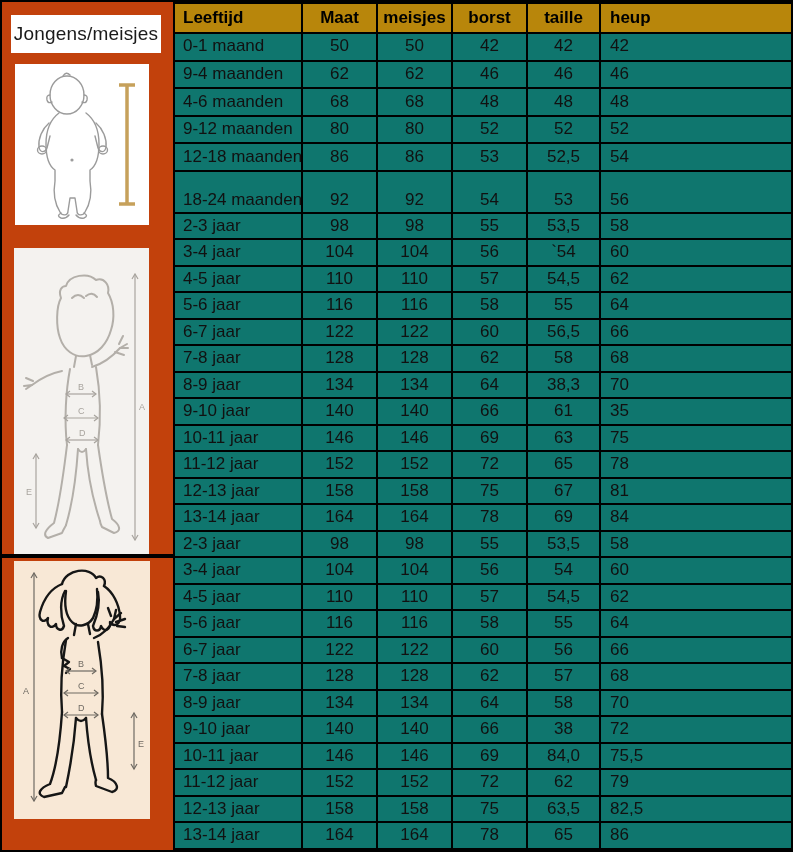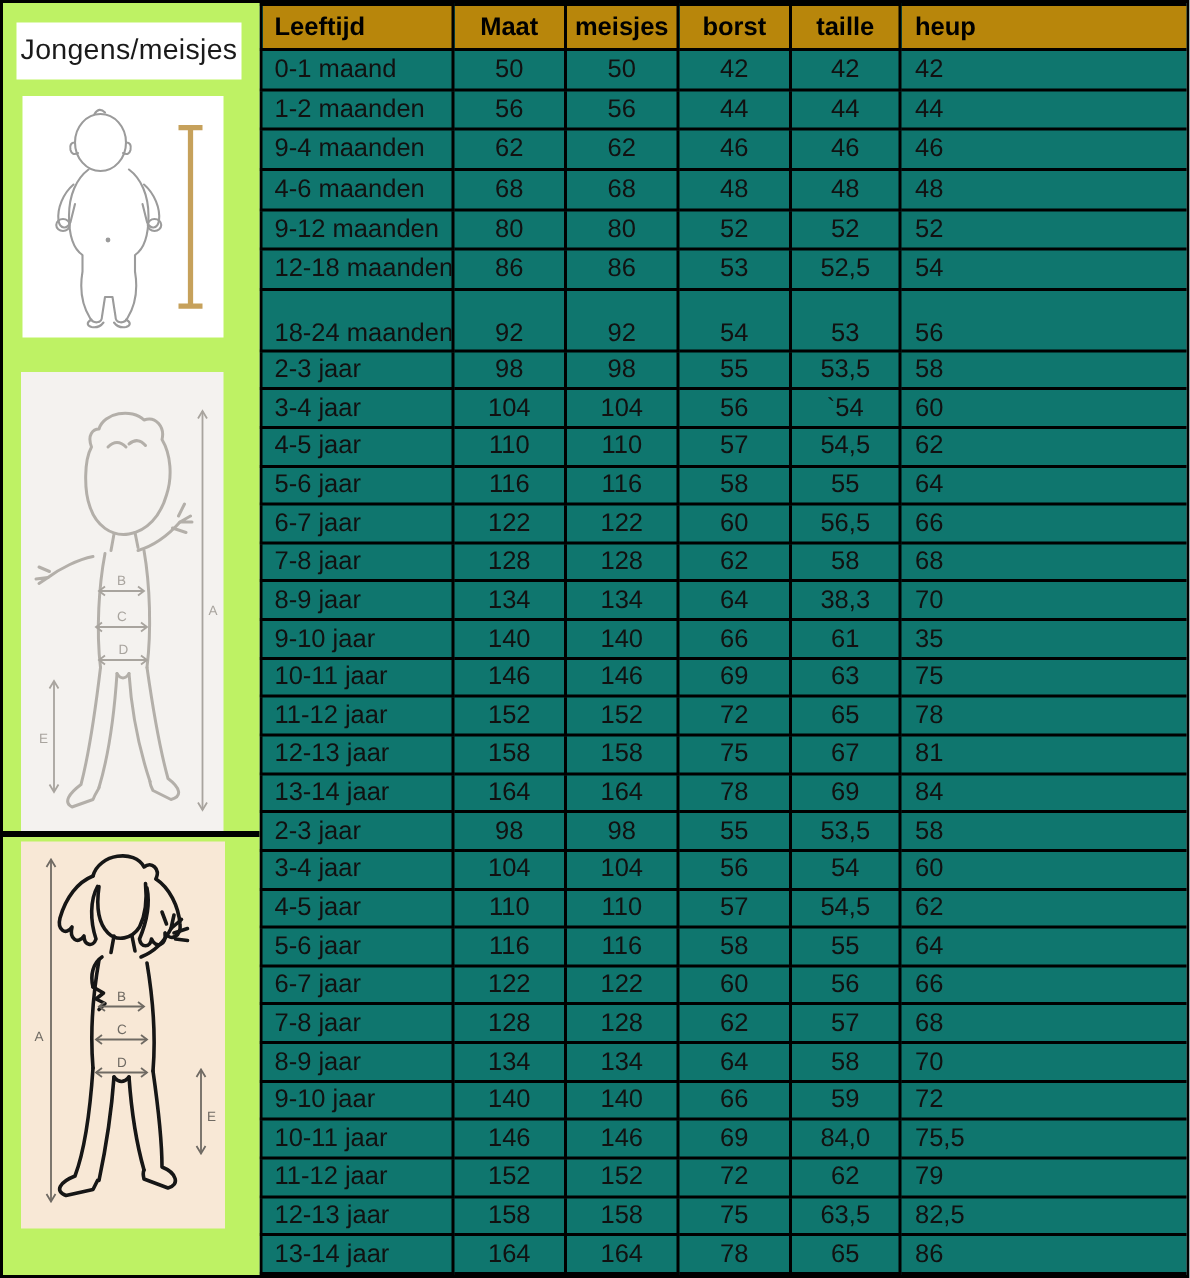--- a/index.html
+++ b/index.html
@@ -5,21 +5,21 @@
   html,body { margin:0; padding:0; background:#fff; }
   .page {
     width:793px; height:852px; box-sizing:border-box;
     border:2px solid #000; display:flex;
     font-family:"Liberation Sans", sans-serif; color:#111;
     overflow:hidden; background:#fff;
   }
   
   .sidebar {
     width:171px; flex:none; position:relative;
-    background:#bef264;
+    background:#c2410c;
   }
   .label-box {
     position:absolute; left:9px; top:13px; width:150px; height:38px;
     background:#fff; display:flex; align-items:center; justify-content:center;
     font-size:19px; letter-spacing:.2px; color:#1a1a1a;
   }
   .fig { position:absolute; overflow:hidden; }
   .fig-baby { left:13px; top:62px;  width:134px; height:161px; background:#ffffff; }
   .fig-boy  { left:12px; top:246px; width:135px; height:306px; background:#F4F2EF; }
   .fig-girl { left:12px; top:559px; width:136px; height:258px; background:#F8E8D6; }
@@ -192,28 +192,20 @@
       <tbody data-section="baby-months">
           <tr>
             <td class="c-age">0-1 maand</td>
             <td class="c-num">50</td>
             <td class="c-num">50</td>
             <td class="c-num">42</td>
             <td class="c-num">42</td>
             <td class="c-heup">42</td>
           </tr>
           <tr>
-            <td class="c-age">1-2 maanden</td>
-            <td class="c-num">56</td>
-            <td class="c-num">56</td>
-            <td class="c-num">44</td>
-            <td class="c-num">44</td>
-            <td class="c-heup">44</td>
-          </tr>
-          <tr>
             <td class="c-age">9-4 maanden</td>
             <td class="c-num">62</td>
             <td class="c-num">62</td>
             <td class="c-num">46</td>
             <td class="c-num">46</td>
             <td class="c-heup">46</td>
           </tr>
           <tr>
             <td class="c-age">4-6 maanden</td>
             <td class="c-num">68</td>
@@ -400,21 +392,21 @@
             <td class="c-num">134</td>
             <td class="c-num">64</td>
             <td class="c-num">58</td>
             <td class="c-heup">70</td>
           </tr>
           <tr>
             <td class="c-age">9-10 jaar</td>
             <td class="c-num">140</td>
             <td class="c-num">140</td>
             <td class="c-num">66</td>
-            <td class="c-num">59</td>
+            <td class="c-num">38</td>
             <td class="c-heup">72</td>
           </tr>
           <tr>
             <td class="c-age">10-11 jaar</td>
             <td class="c-num">146</td>
             <td class="c-num">146</td>
             <td class="c-num">69</td>
             <td class="c-num">84,0</td>
             <td class="c-heup">75,5</td>
           </tr>

